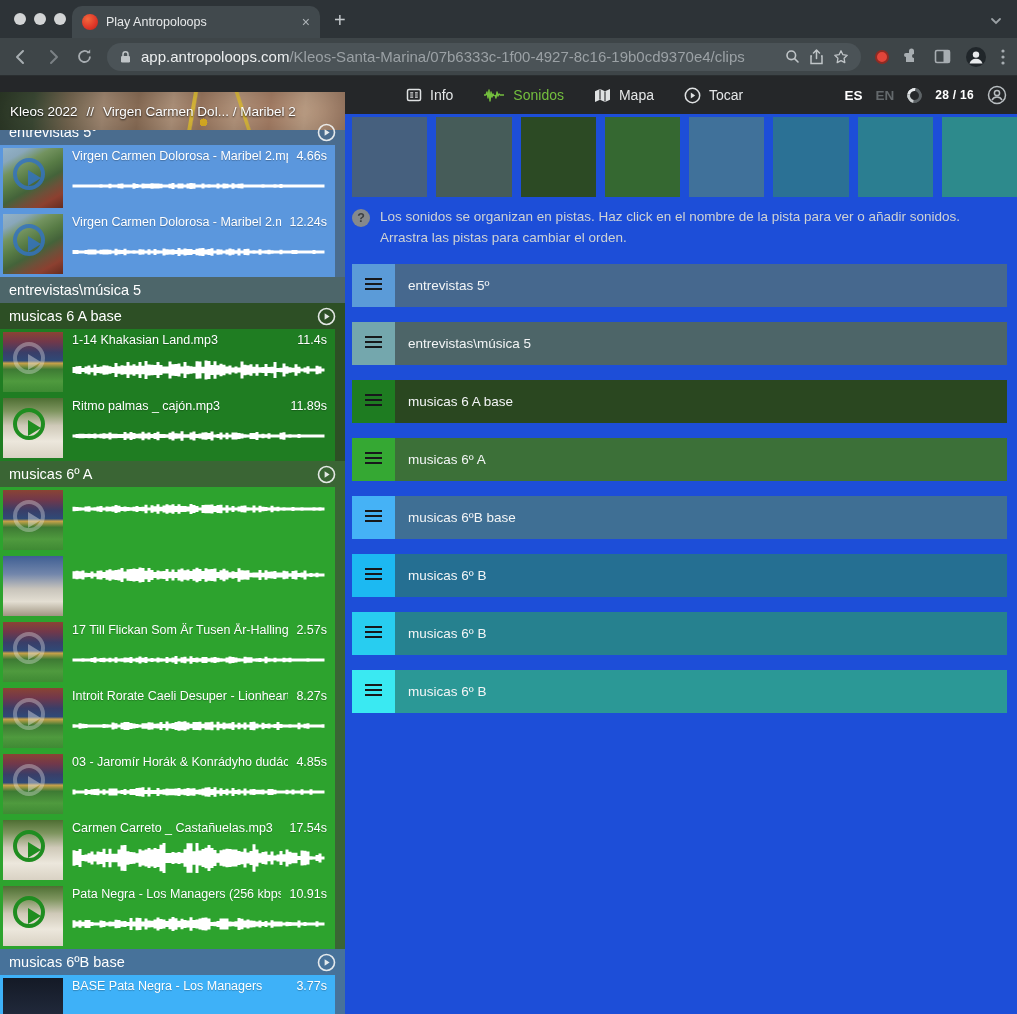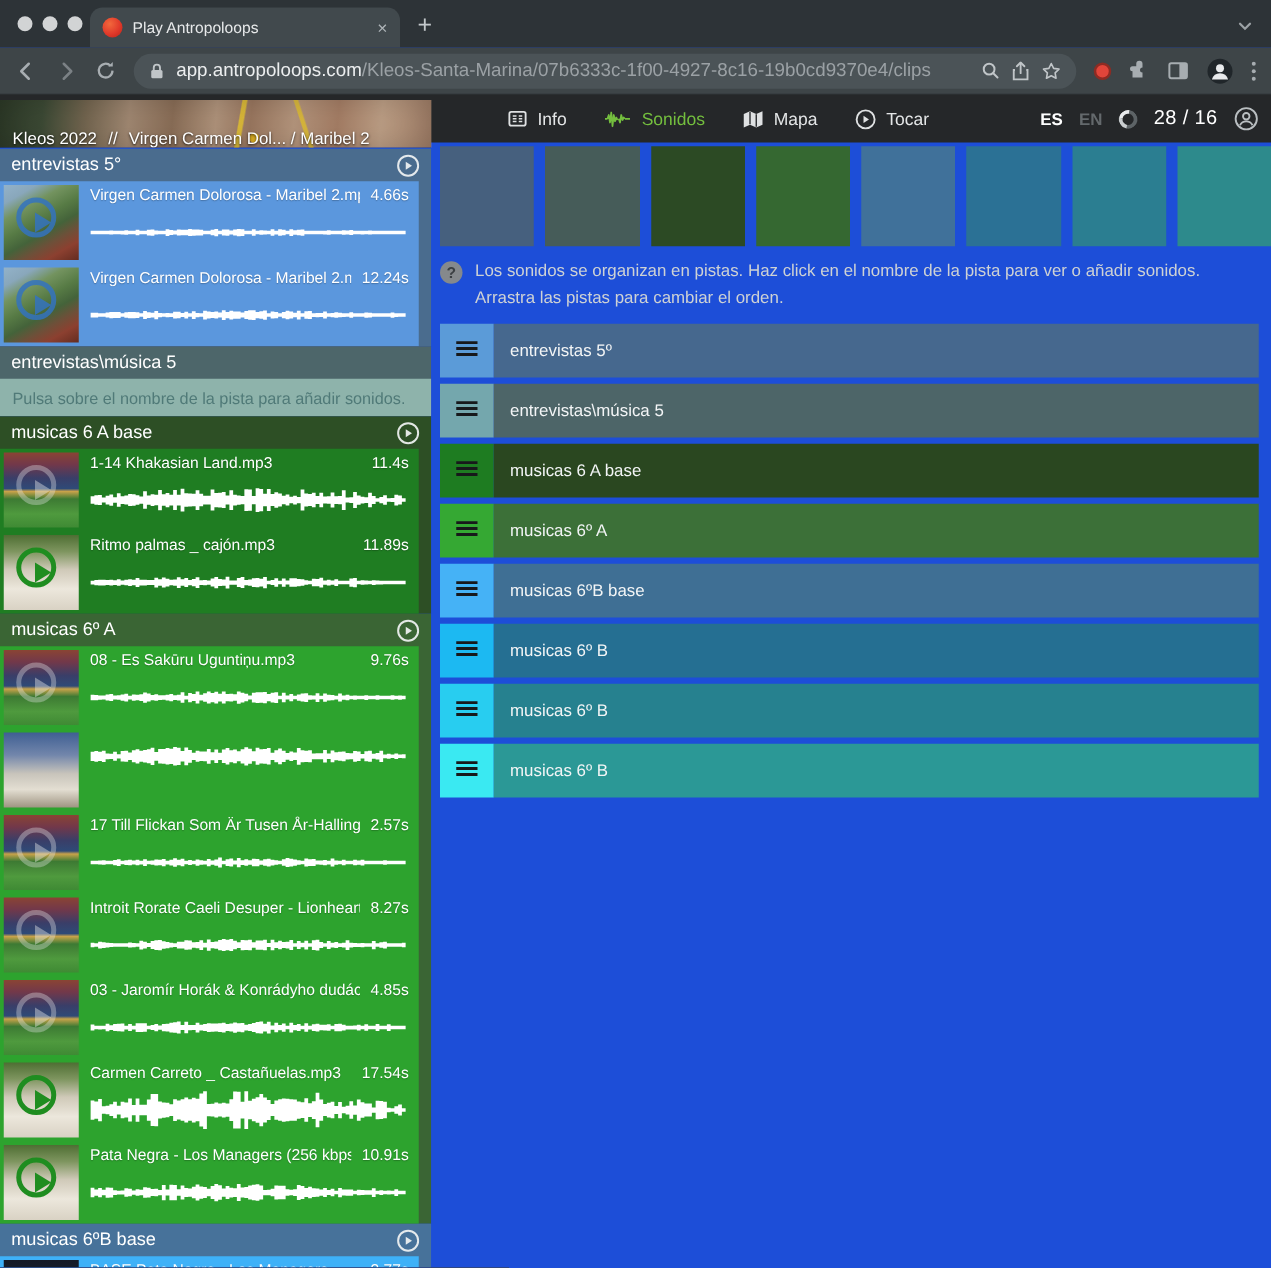--- a/index.html
+++ b/index.html
@@ -21,38 +21,38 @@
   .tool-ic.dim { color:#7b8185; }
   .omnibox { flex:1; height:28px; background:#4b5357; border-radius:14px; display:flex; align-items:center; padding:0 12px; gap:9px; min-width:0; }
   .url { flex:1; font-size:15px; white-space:nowrap; overflow:hidden; min-width:0; }
   .url .domain { color:#eceeef; }
   .url .path { color:#9ba1a5; }
   .px-ic { color:#c0c5c8; display:flex; align-items:center; }
   .record-dot { width:14px; height:14px; border-radius:50%; background:#e2453a; border:2px solid #8e2b23; }
 
   
   .appheader { height:38px; background:#252729; display:flex; align-items:center; position:relative; padding-left:362px; }
-  .bc-photo { position:absolute; left:0; top:4px; width:345px; height:38px; overflow:hidden;
+  .bc-photo { position:absolute; left:0; top:16px; width:345px; height:38px; overflow:hidden;
     background:
       radial-gradient(circle 4px at 59% 80%, #f2c027 97%, rgba(0,0,0,0) 100%),
       linear-gradient(100deg, rgba(0,0,0,0) 55%, rgba(242,205,60,.95) 55.3%, rgba(242,205,60,.95) 56.1%, rgba(0,0,0,0) 56.5%),
       linear-gradient(72deg, rgba(0,0,0,0) 69%, rgba(242,205,60,.9) 69.3%, rgba(242,205,60,.9) 70%, rgba(0,0,0,0) 70.4%),
       linear-gradient(95deg, #36452f 0%, #42513a 10%, #7e6f57 20%, #b0957d 30%, #97785f 40%, #c0a187 50%, #a88268 58%, #c6a489 68%, #b58a6f 78%, #cfae92 88%, #bd9479 100%);
-    box-shadow:inset 0 0 40px rgba(0,0,0,.35); display:flex; align-items:flex-end; }
+    box-shadow:inset 0 0 40px rgba(0,0,0,.35); display:flex; align-items:center; }
   .bc-text { padding-left:10px; font-size:13.5px; color:#fff; text-shadow:0 1px 2px rgba(0,0,0,.85); white-space:nowrap; display:flex; gap:9px; align-items:center; }
   .nav { display:flex; gap:30px;padding-left:44px; }
   .nav-item { display:flex; align-items:center; gap:8px; color:#e4e6e7; font-size:14px; }
   .nav-item .nicon { display:flex; align-items:center; color:#dfe1e2; }
   .nav-item.active, .nav-item.active .nicon { color:#74bf3e; }
   .hdr-right { position:absolute; right:10px; top:0; height:38px; display:flex; align-items:center; gap:13px; }
   .lang { font-size:13.5px; font-weight:bold; }
   .lang.on { color:#fff;text-align:right; }
   .lang.off { color:#64696c; }
   .spinner { width:15px; height:15px; border-radius:50%; border:3px solid #5d6periodo366; border:3px solid #5d6366; border-top-color:#e8eaec; border-left-color:#c9cdcf; transform:rotate(-35deg); }
-  .counter { font-size:16px; font-weight:normal; color:#fff; letter-spacing:.3px; }
+  .counter { font-size:12px; font-weight:bold; color:#fff; letter-spacing:.3px; }
   .person { color:#b9bec1; display:flex; align-items:center; }
 
   
   .content { display:flex; height:900px; }
   .sidebar { width:345px; flex:none; padding-top:5px; overflow:hidden; }
   .main { flex:1; margin-left:7px; overflow:hidden; }
 
   
   .side-section { width:100%; }
   .sec-head { height:26px; display:flex; align-items:center; padding:0 9px; color:#fff; font-size:14.5px; }
@@ -80,21 +80,21 @@
   .clip-dur { margin-left:8px; font-size:12.5px; color:#fff; flex:none; text-shadow:0 1px 1px rgba(0,0,0,.25); }
   .wave { height:40px; }
 
   
   .swatches { display:flex; gap:9px; margin-top:3px; height:80px; }
   .swatch { flex:1; }
   .hint { display:flex; gap:10px; margin-top:10px; padding-right:14px; }
   .hint-icon { width:18px; height:18px; border-radius:50%; background:#85898c; color:#3b3f42; font-size:12.5px; font-weight:bold; display:flex; align-items:center; justify-content:center; flex:none; margin-top:2px; }
   .hint-text { font-size:13.5px; color:#ced2d4; line-height:1.55; }
   .track-list { margin-top:10px; margin-right:10px; }
-  .trow { height:43px; display:flex; margin-bottom:5px; }
+  .trow { height:43px; display:flex; margin-bottom:5px;margin-top:15px; }
   .thandle { width:43px; flex:none; display:flex; align-items:center; justify-content:center; }
   .hamburger { width:17px; height:14px; background:repeating-linear-gradient(180deg,#17191b 0 2.4px,rgba(0,0,0,0) 2.4px 4.8px); }
   .tbody { flex:1; display:flex; align-items:center; padding-left:13px; color:#f3f5f6; font-size:13.5px; }
 </style>
 </head>
 <body>
 
 <div class="screen">
 
   <div class="tabstrip">
@@ -290,21 +290,20 @@
                     <path d="M2 17.1L2 20.9M5 17.1L5 20.9M8 17.6L8 20.4M11 17.6L11 20.4M14 17.0L14 21.0M17 16.5L17 21.5M20 16.6L20 21.4M23 16.6L23 21.4M26 17.6L26 20.4M29 16.8L29 21.2M32 16.5L32 21.5M35 16.5L35 21.5M38 16.7L38 21.3M41 17.6L41 20.4M44 15.8L44 22.2M47 16.7L47 21.3M50 17.1L50 20.9M53 15.7L53 22.3M56 17.3L56 20.7M59 17.6L59 20.4M62 17.3L62 20.7M65 17.5L65 20.5M68 16.3L68 21.7M71 16.4L71 21.6M74 17.4L74 20.6M77 16.3L77 21.7M80 17.6L80 20.4M83 15.9L83 22.1M86 17.3L86 20.7M89 17.6L89 20.4M92 15.5L92 22.5M95 16.2L95 21.8M98 16.6L98 21.4M101 16.2L101 21.8M104 17.0L104 21.0M107 15.1L107 22.9M110 16.5L110 21.5M113 15.5L113 22.5M116 16.1L116 21.9M119 16.1L119 21.9M122 17.0L122 21.0M125 15.8L125 22.2M128 15.2L128 22.8M131 15.1L131 22.9M134 16.5L134 21.5M137 16.0L137 22.0M140 15.3L140 22.7M143 17.6L143 20.4M146 16.2L146 21.8M149 16.5L149 21.5M152 17.6L152 20.4M155 16.5L155 21.5M158 15.6L158 22.4M161 16.2L161 21.8M164 17.2L164 20.8M167 15.5L167 22.5M170 17.6L170 20.4M173 16.0L173 22.0M176 15.8L176 22.2M179 17.5L179 20.5M182 17.3L182 20.7M185 17.4L185 20.6M188 16.2L188 21.8M191 17.6L191 20.4M194 17.3L194 20.7M197 16.8L197 21.2M200 17.2L200 20.8M203 17.5L203 20.5M206 17.6L206 20.4M209 16.8L209 21.2M212 17.6L212 20.4M215 17.6L215 20.4M218 17.6L218 20.4M221 16.9L221 21.1M224 17.1L224 20.9M227 17.6L227 20.4M230 17.6L230 20.4M233 17.6L233 20.4M236 17.6L236 20.4M239 17.6L239 20.4M242 16.9L242 21.1M245 17.5L245 20.5M248 17.6L248 20.4M251 17.6L251 20.4" stroke="#ffffff" stroke-width="3" fill="none"></path>
                   </svg></div>
               </div>
             </div>
           </div>
         </section>
         <section class="side-section" style="background: rgb(77, 102, 106);">
           <div class="sec-head">
             <span class="st">entrevistas\música 5</span>
           </div>
-          <div class="sec-notice" style="background: rgb(142, 179, 171);">Pulsa sobre el nombre de la pista para añadir sonidos.</div>
         </section>
         <section class="side-section" style="background: rgb(45, 79, 37);">
           <div class="sec-head">
             <span class="st">musicas 6 A base</span>
             <span class="sec-play">
               <svg width="19" height="19" viewBox="0 0 19 19">
                 <circle cx="9.5" cy="9.5" r="8" fill="none" stroke="currentColor" stroke-width="1.6"></circle>
                 <path d="M7.6 6.3l5 3.2-5 3.2z" fill="currentColor"></path>
               </svg>
             </span>
@@ -352,24 +351,20 @@
               </svg>
             </span>
           </div>
           <div class="clips" style="background: rgb(45, 163, 46);">
             <div class="clip">
               <div class="thumb player">
                 <span class="pring"></span>
                 <span class="ptri"></span>
               </div>
               <div class="clip-body">
-                <div class="clip-row1">
-                  <span class="clip-title">08 - Es Sakūru Uguntiņu.mp3</span>
-                  <span class="clip-dur">9.76s</span>
-                </div>
                 <div class="wave"><svg width="255" height="40">
                     <path d="M2 16.8L2 21.2M5 16.9L5 21.1M8 17.3L8 20.7M11 17.4L11 20.6M14 16.6L14 21.4M17 16.2L17 21.8M20 17.4L20 20.6M23 17.2L23 20.8M26 16.5L26 21.5M29 15.9L29 22.1M32 17.5L32 20.5M35 16.5L35 21.5M38 16.8L38 21.2M41 16.3L41 21.7M44 14.9L44 23.1M47 15.8L47 22.2M50 16.9L50 21.1M53 16.4L53 21.6M56 17.1L56 20.9M59 17.2L59 20.8M62 16.7L62 21.3M65 16.1L65 21.9M68 17.1L68 20.9M71 16.7L71 21.3M74 14.8L74 23.2M77 17.5L77 20.5M80 15.3L80 22.7M83 16.2L83 21.8M86 14.2L86 23.8M89 16.7L89 21.3M92 15.6L92 22.4M95 14.2L95 23.8M98 15.3L98 22.7M101 14.3L101 23.7M104 15.9L104 22.1M107 14.2L107 23.8M110 16.1L110 21.9M113 15.9L113 22.1M116 16.4L116 21.6M119 14.1L119 23.9M122 15.1L122 22.9M125 16.0L125 22.0M128 17.4L128 20.6M131 15.1L131 22.9M134 14.7L134 23.3M137 14.8L137 23.2M140 14.5L140 23.5M143 16.1L143 21.9M146 15.1L146 22.9M149 14.7L149 23.3M152 17.6L152 20.4M155 15.2L155 22.8M158 17.4L158 20.6M161 16.1L161 21.9M164 17.6L164 20.4M167 16.5L167 21.5M170 15.8L170 22.2M173 15.5L173 22.5M176 17.2L176 20.8M179 17.4L179 20.6M182 15.5L182 22.5M185 17.6L185 20.4M188 15.7L188 22.3M191 16.7L191 21.3M194 16.9L194 21.1M197 17.5L197 20.5M200 15.8L200 22.2M203 17.3L203 20.7M206 16.8L206 21.2M209 17.6L209 20.4M212 17.3L212 20.7M215 17.6L215 20.4M218 17.6L218 20.4M221 17.1L221 20.9M224 17.6L224 20.4M227 17.6L227 20.4M230 17.2L230 20.8M233 17.6L233 20.4M236 17.6L236 20.4M239 17.6L239 20.4M242 17.2L242 20.8M245 17.6L245 20.4M248 17.3L248 20.7M251 17.6L251 20.4" stroke="#ffffff" stroke-width="3" fill="none"></path>
                   </svg></div>
               </div>
             </div>
             <div class="clip">
               <div class="thumb monkey">
                 <span class="pring"></span>
                 <span class="ptri"></span>
               </div>

